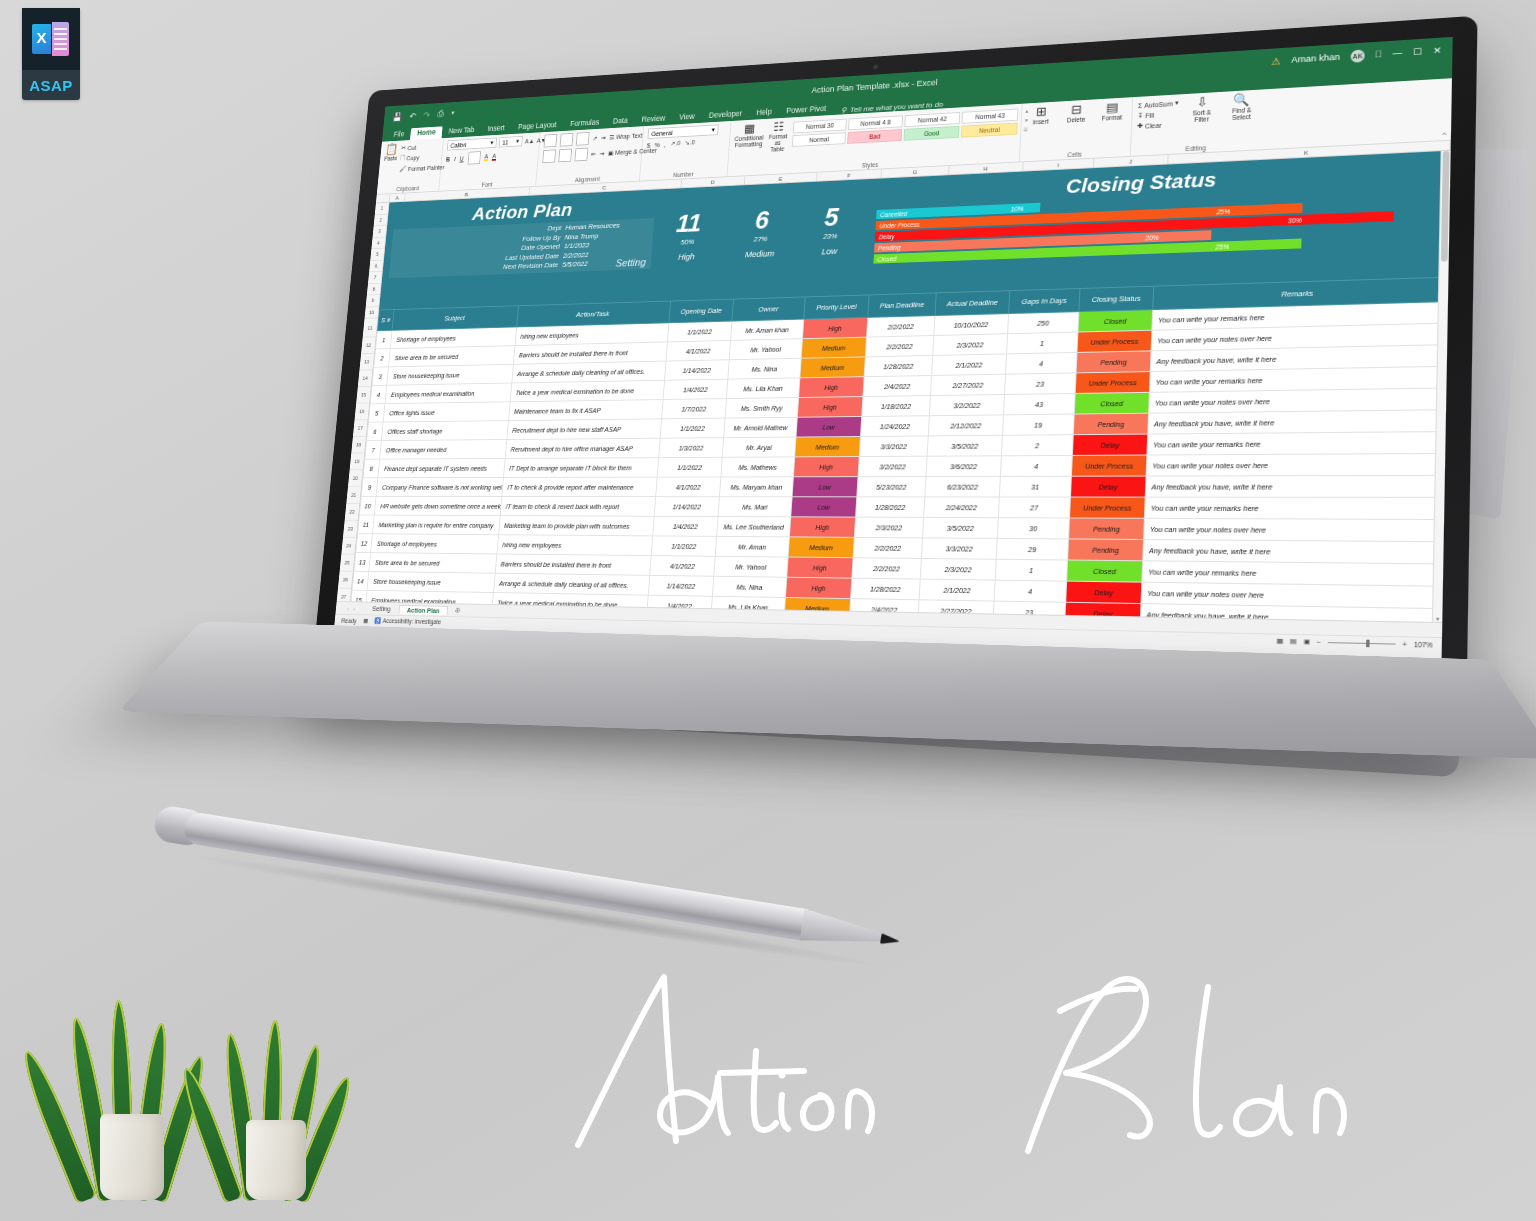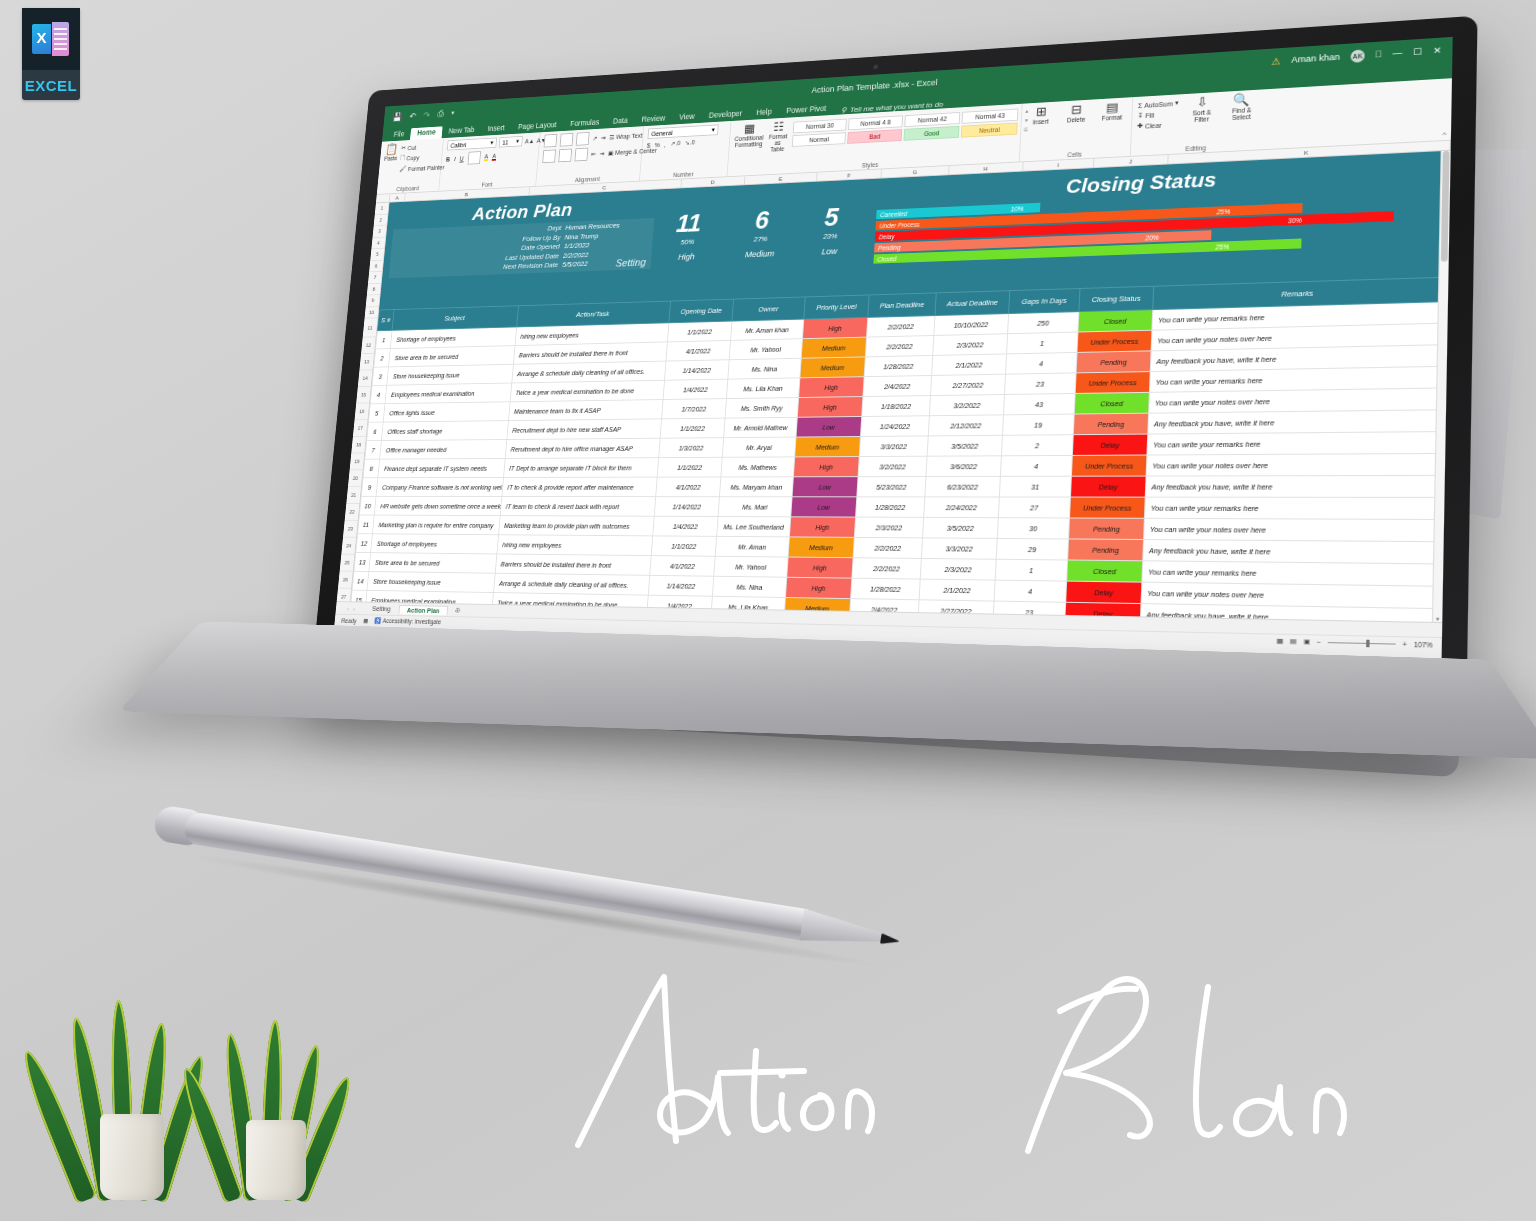--- a/index.html
+++ b/index.html
@@ -197,21 +197,21 @@
         </div>
       <div class="right">
           <i></i>
           <i></i>
           <i></i>
           <i></i>
           <i></i>
         </div>
     </div>
   </div>
-  <div class="cap">EXCEL</div>
+  <div class="cap">ASAP</div>
 </div>
 
 <div id="tablet">
   <div class="kickstand"></div>
   <div class="base-edge"></div>
 
   <div class="bezel">
     <div class="camera"></div>
     <div class="screen">
       <div class="win">

